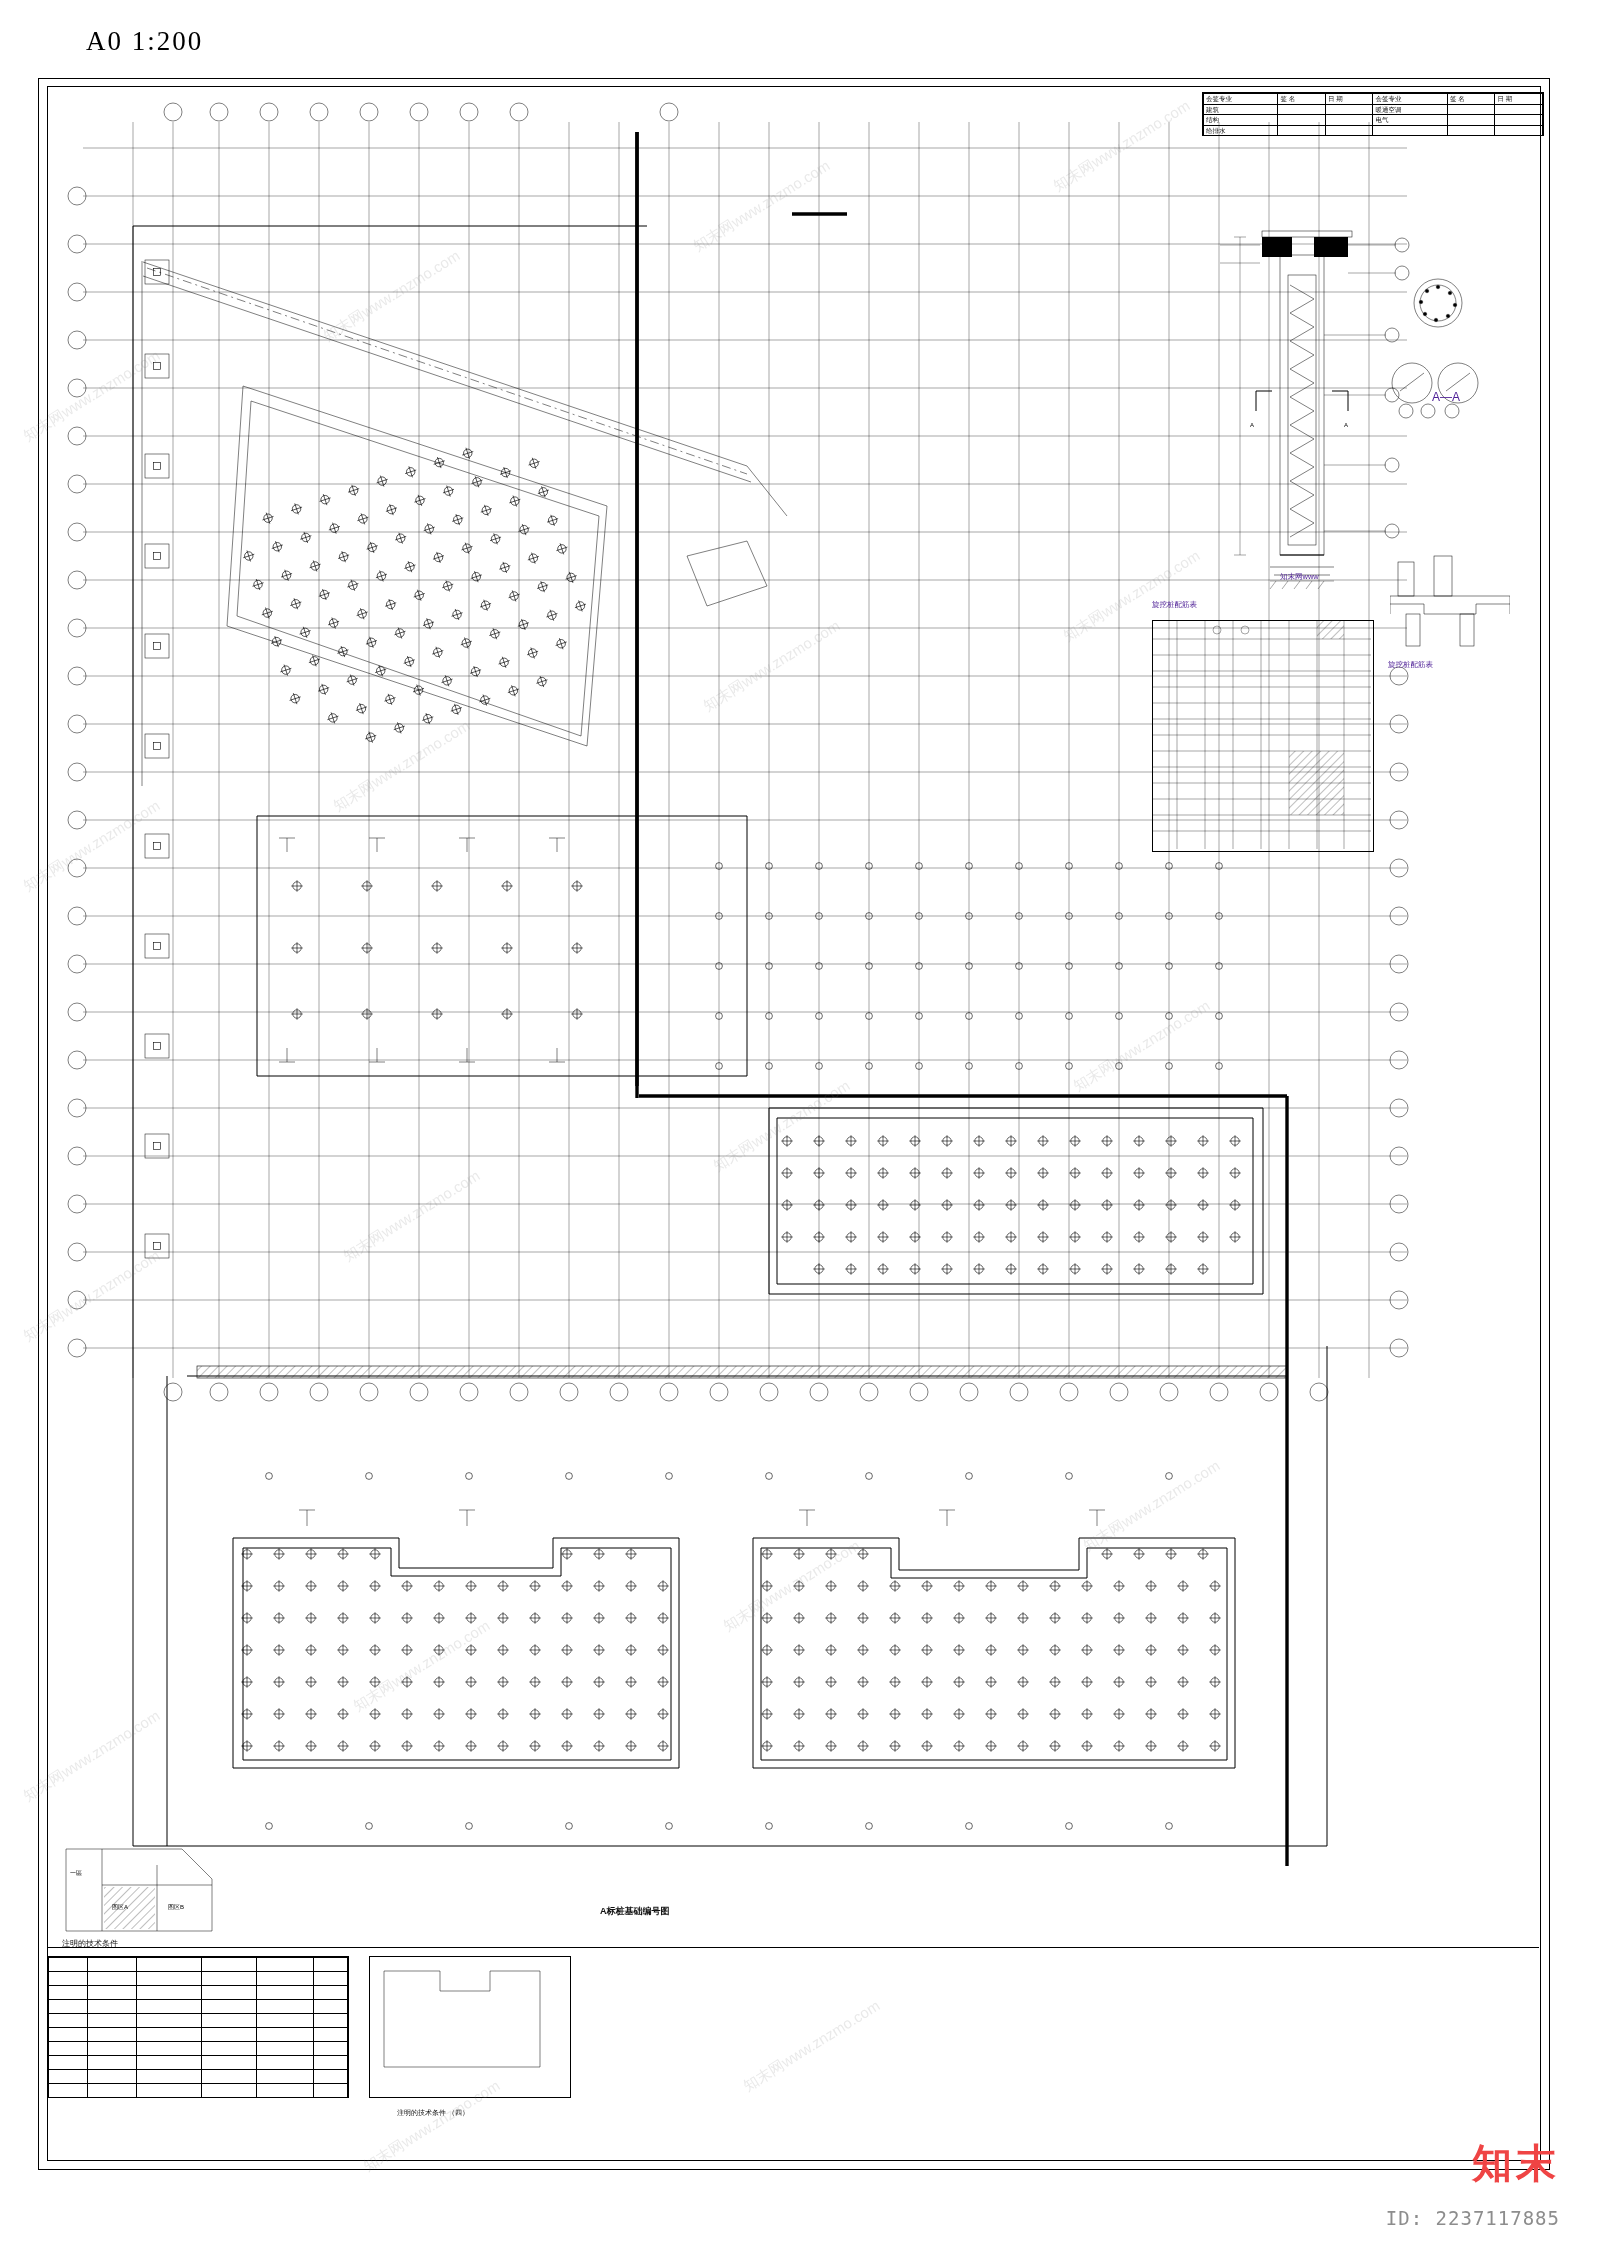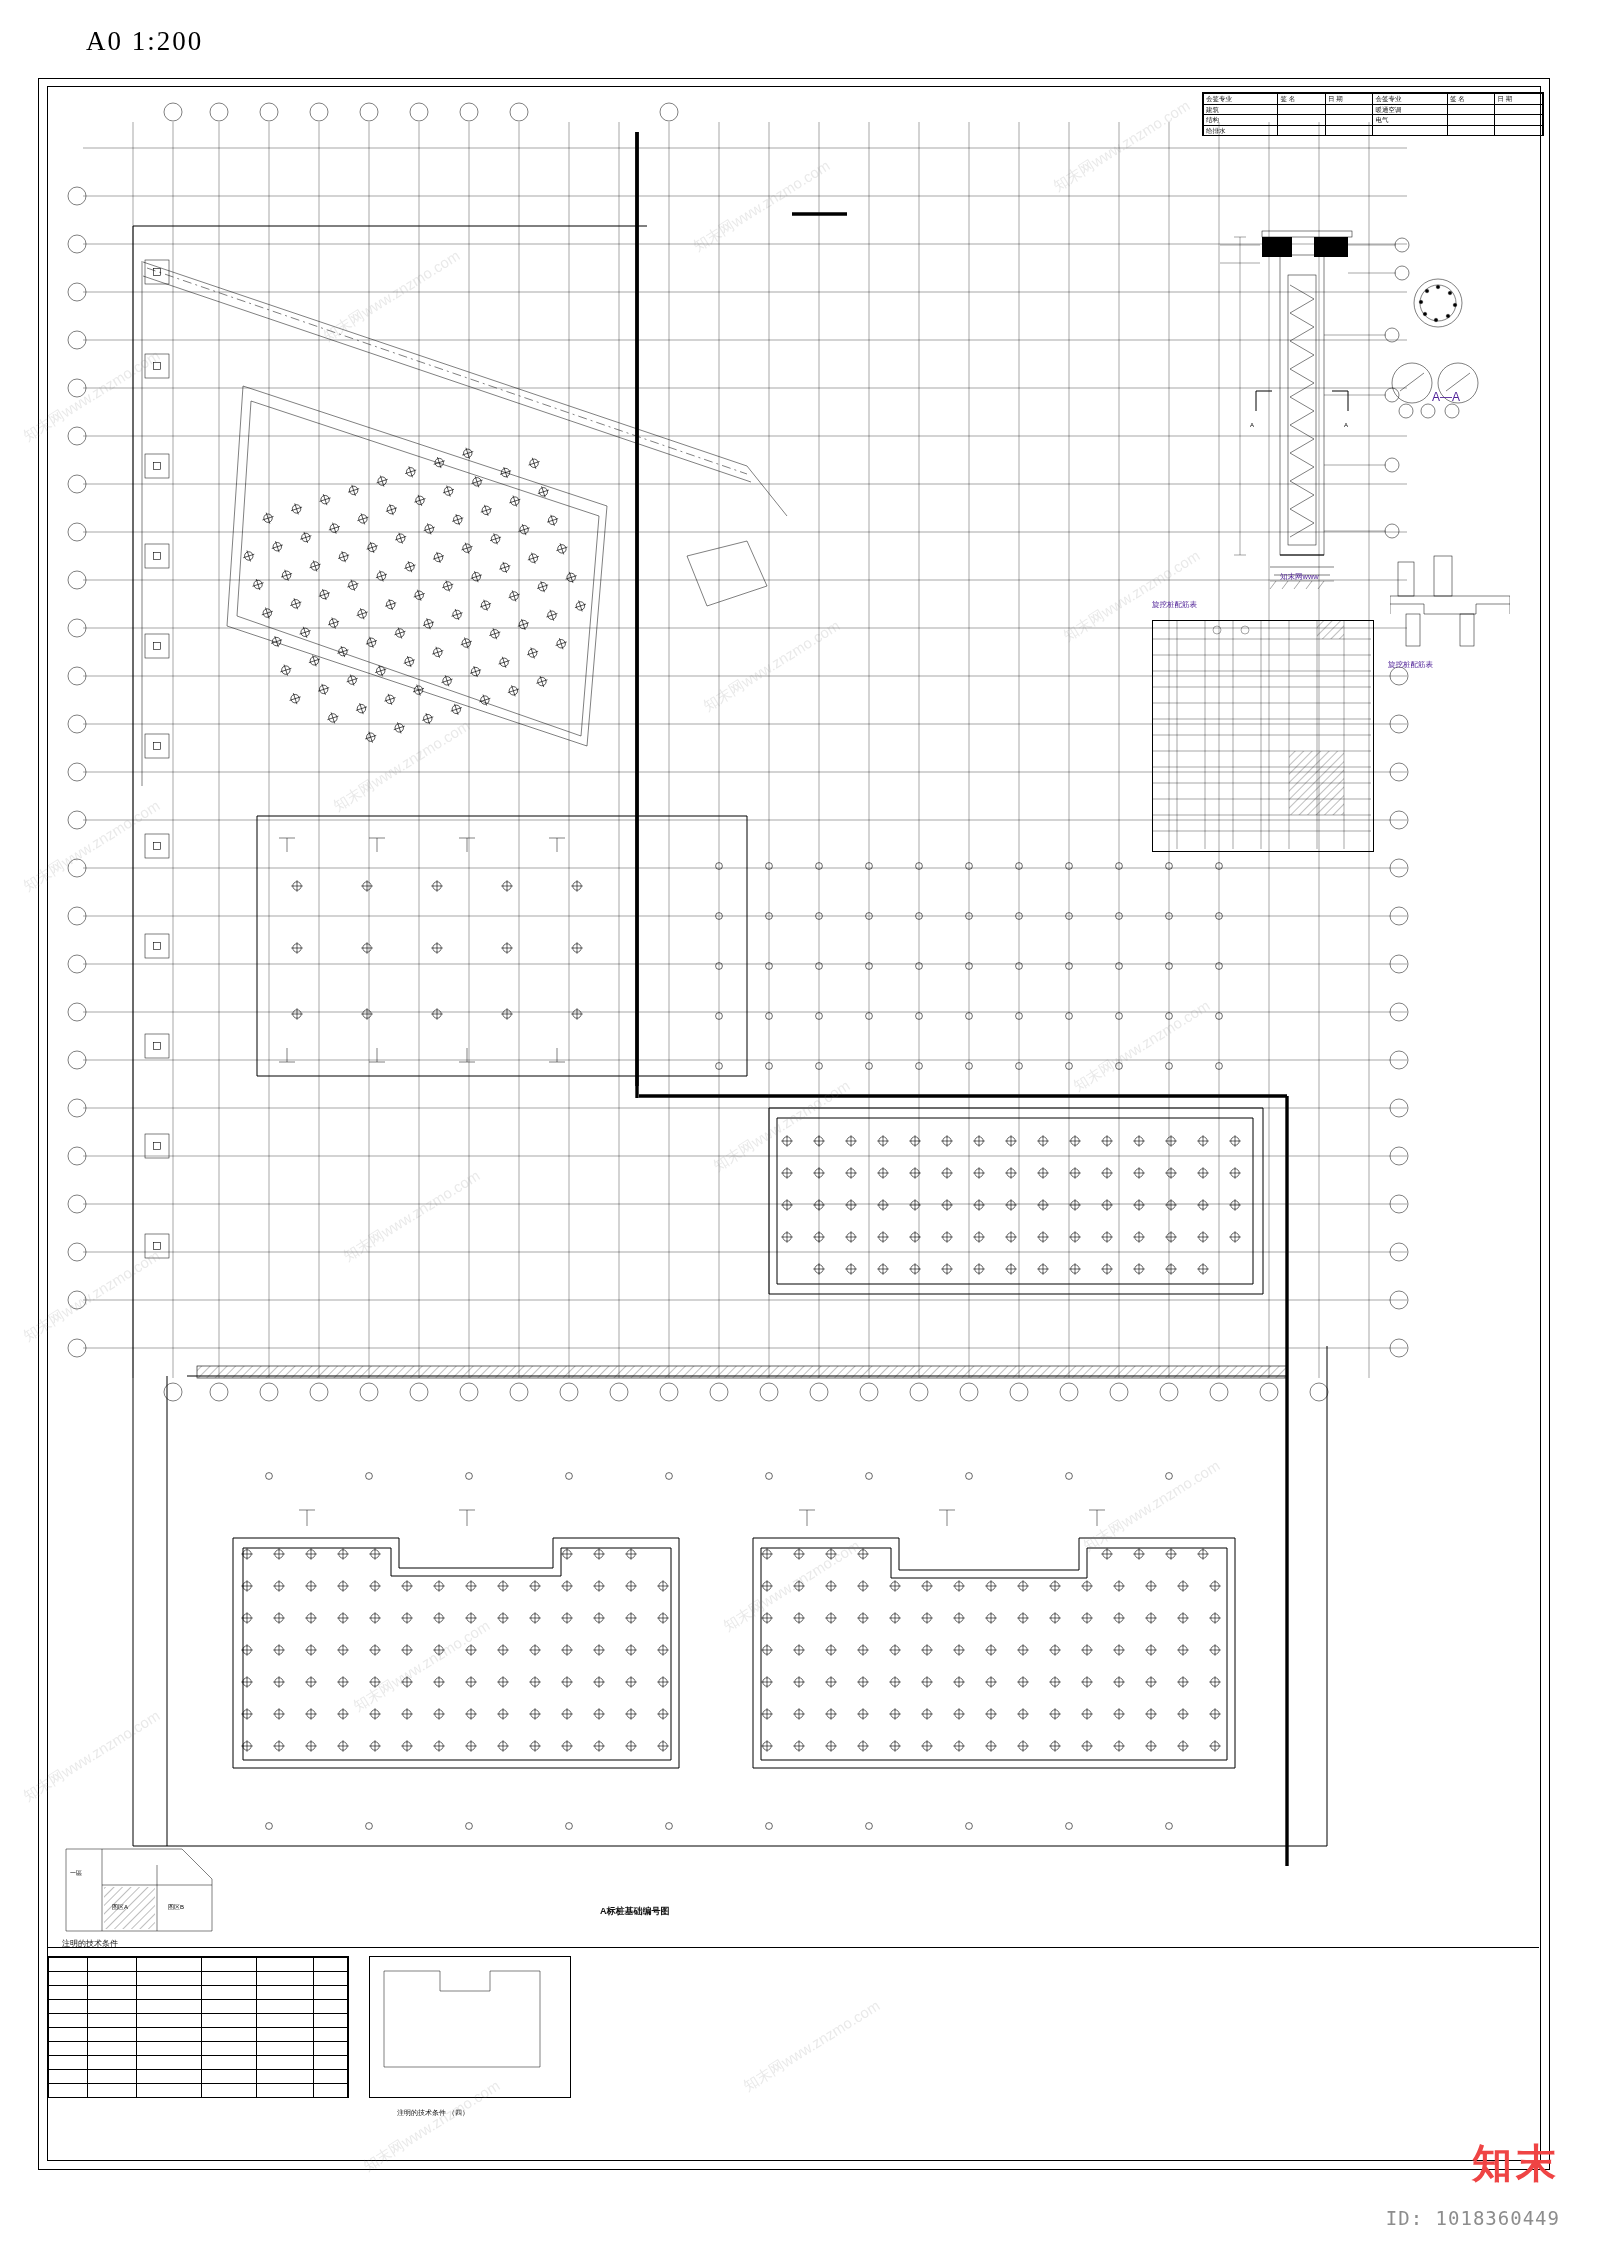--- a/index.html
+++ b/index.html
@@ -1074,15 +1074,15 @@
   <div class="wm" style="left:710px;top:1160px;">知末网www.znzmo.com</div>
   <div class="wm" style="left:1070px;top:1080px;">知末网www.znzmo.com</div>
   <div class="wm" style="left:20px;top:1790px;">知末网www.znzmo.com</div>
   <div class="wm" style="left:350px;top:1700px;">知末网www.znzmo.com</div>
   <div class="wm" style="left:720px;top:1620px;">知末网www.znzmo.com</div>
   <div class="wm" style="left:1080px;top:1540px;">知末网www.znzmo.com</div>
   <div class="wm" style="left:360px;top:2160px;">知末网www.znzmo.com</div>
   <div class="wm" style="left:740px;top:2080px;">知末网www.znzmo.com</div>
 
   <div class="wm-logo">知末</div>
-  <div class="wm-id">ID: 1018360449</div>
+  <div class="wm-id">ID: 2237117885</div>
 
 </div>
 
 </body></html>

